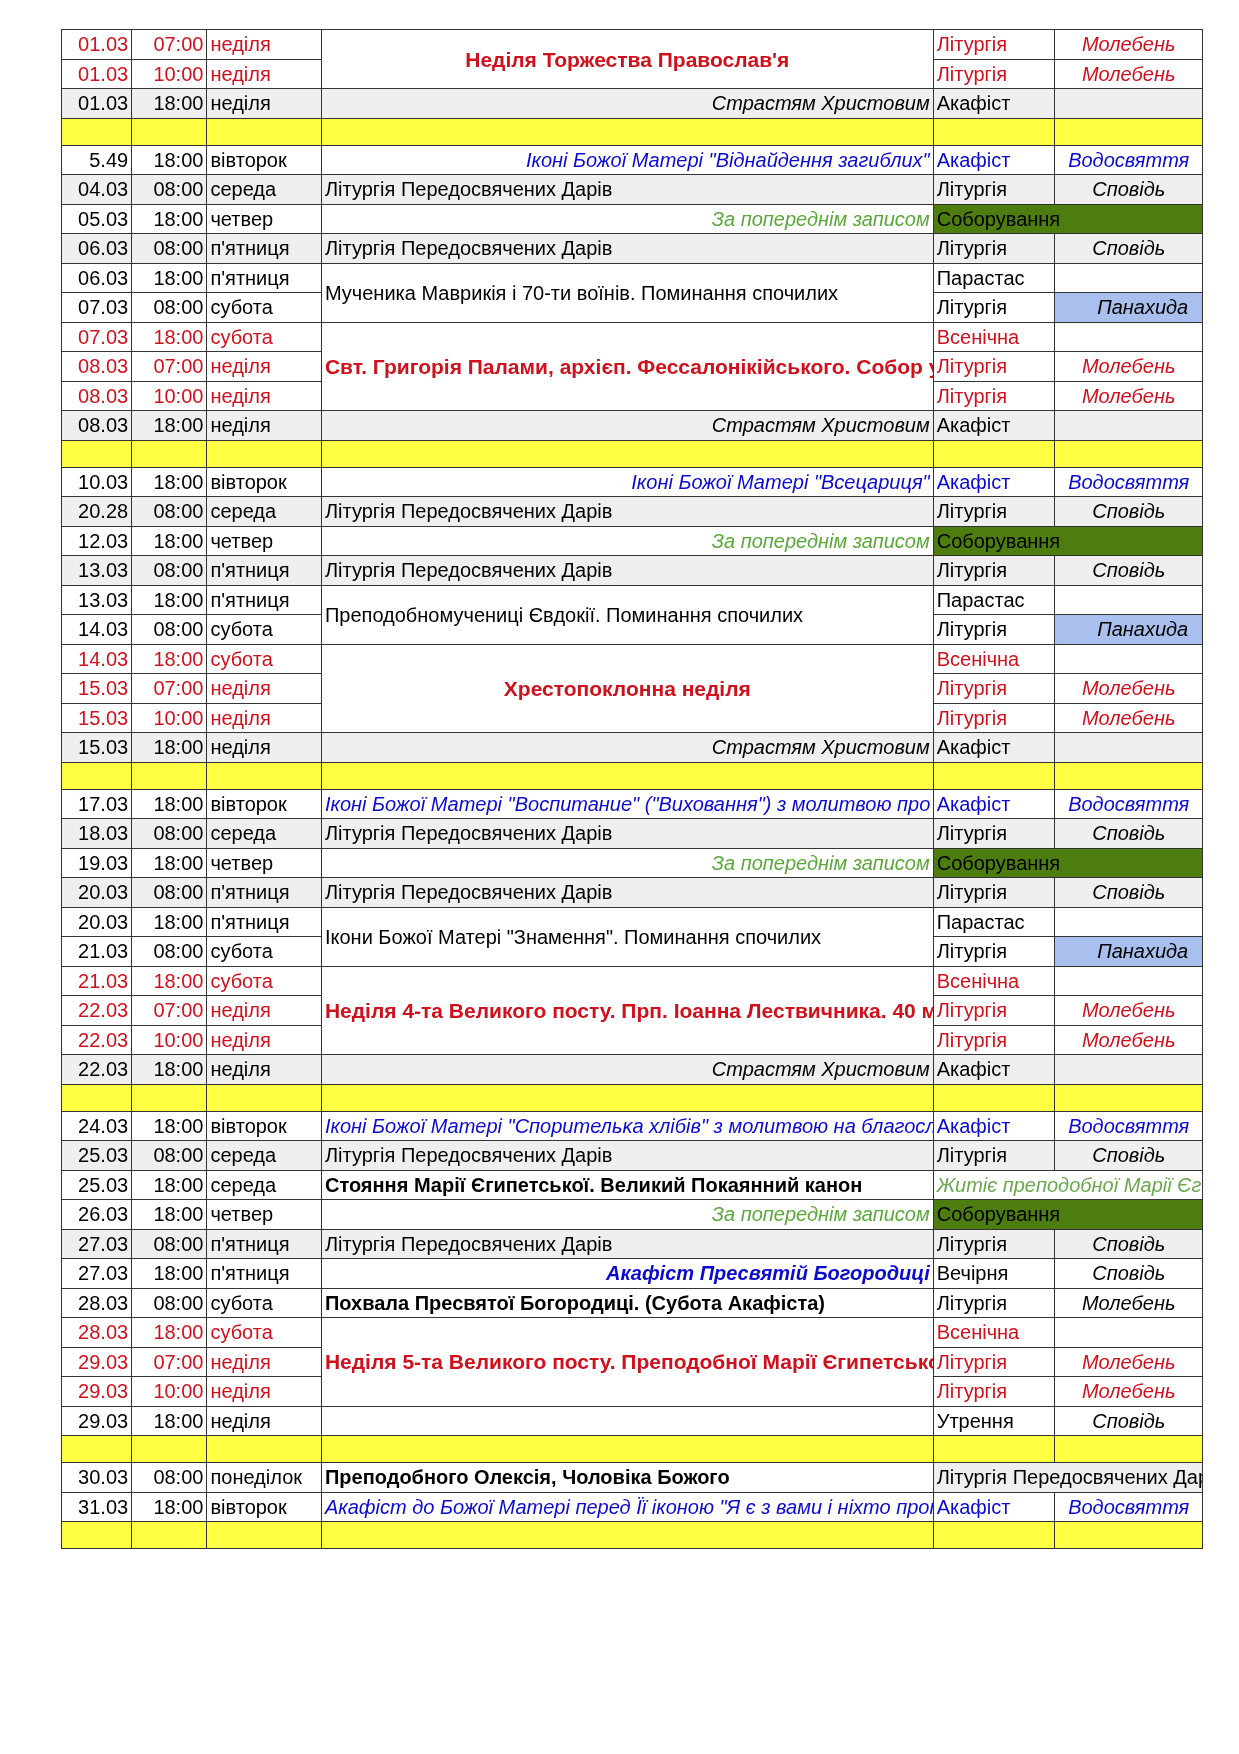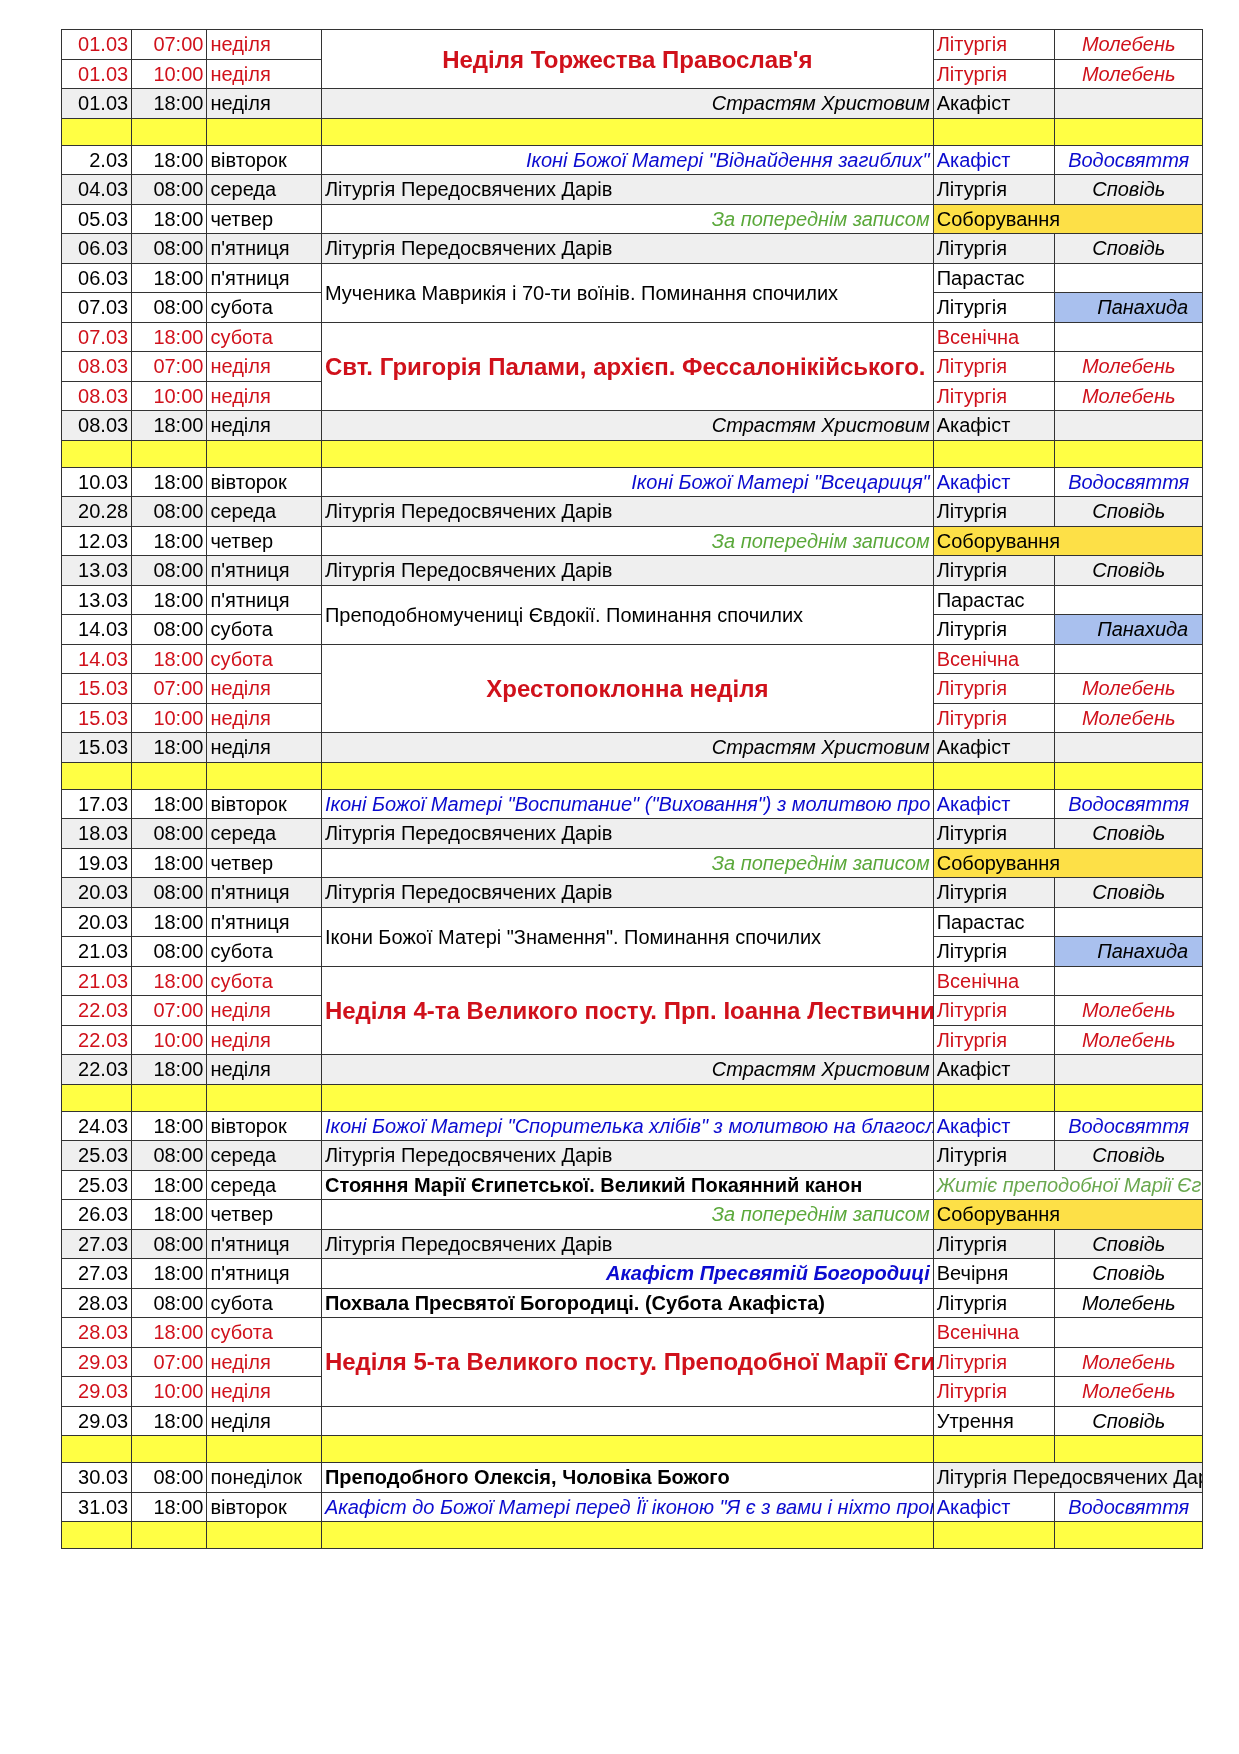--- a/index.html
+++ b/index.html
@@ -33,30 +33,30 @@
   td.svc { text-align: left; }
   td.extra { text-align: center; font-style: italic; }
 
   tr.gray td { background: #efefef; }
   tr.sep td { background: #ffff44; height: 26px; }
   tr.red td.date, tr.red td.time, tr.red td.day, tr.red td.svc { color: #d0111b; }
   td.extra.red { color: #d0111b; }
   td.extra.blue { color: #0b0bd0; }
   td.svc.blue { color: #0b0bd0; }
   td.extra.bluebg { background: #a9c0ee; padding-left: 31px; }
-  td.svc.green { background: #fde047; }
+  td.svc.green { background: #4d7c0f; }
   td.tall { height: 44px; }
   td.tall2 { height: 48px; }
 
   td.desc { white-space: normal; }
   td.desc.right-italic { text-align: right; font-style: italic; }
   td.desc.blue-italic { color: #0b0bd0; text-align: right; font-style: italic; }
   td.desc.blue-bold-italic { color: #0b0bd0; text-align: right; font-style: italic; font-weight: bold; }
   td.desc.green-italic { color: #5aa83a; text-align: right; font-style: italic; }
-  td.desc.feast { color: #d0111b; font-weight: bold; text-align: center; font-size: 24px; line-height: 25px; }
+  td.desc.feast { color: #d0111b; font-weight: bold; text-align: center; font-size: 21px; line-height: 25px; }
   td.desc.bold-center { font-weight: bold; text-align: left; }
   td.desc.left-plain { text-align: left; }
   td.desc.blue-left { color: #0b0bd0; font-style: italic; text-align: left; }
   td.greenitalic-right { color: #6aa84f; font-style: italic; text-align: right; white-space: normal; line-height: 22px; }
   td.wrap { white-space: normal; line-height: 22px; }
 </style>
 </head>
 <body>
 
 <table class="sched">
@@ -96,21 +96,21 @@
     <tr class="sep">
         <td></td>
         <td></td>
         <td></td>
         <td></td>
         <td></td>
         <td></td>
       </tr>
 
     <tr>
-      <td class="date">2.03</td>
+      <td class="date">5.49</td>
       <td class="time">18:00</td>
       <td class="day">вівторок</td>
       <td class="desc blue-italic">Іконі Божої Матері "Віднайдення загиблих"</td>
       <td class="svc blue">Акафіст</td>
       <td class="extra blue">Водосвяття</td>
     </tr>
     <tr class="gray">
       <td class="date">04.03</td>
       <td class="time">08:00</td>
       <td class="day">середа</td>

